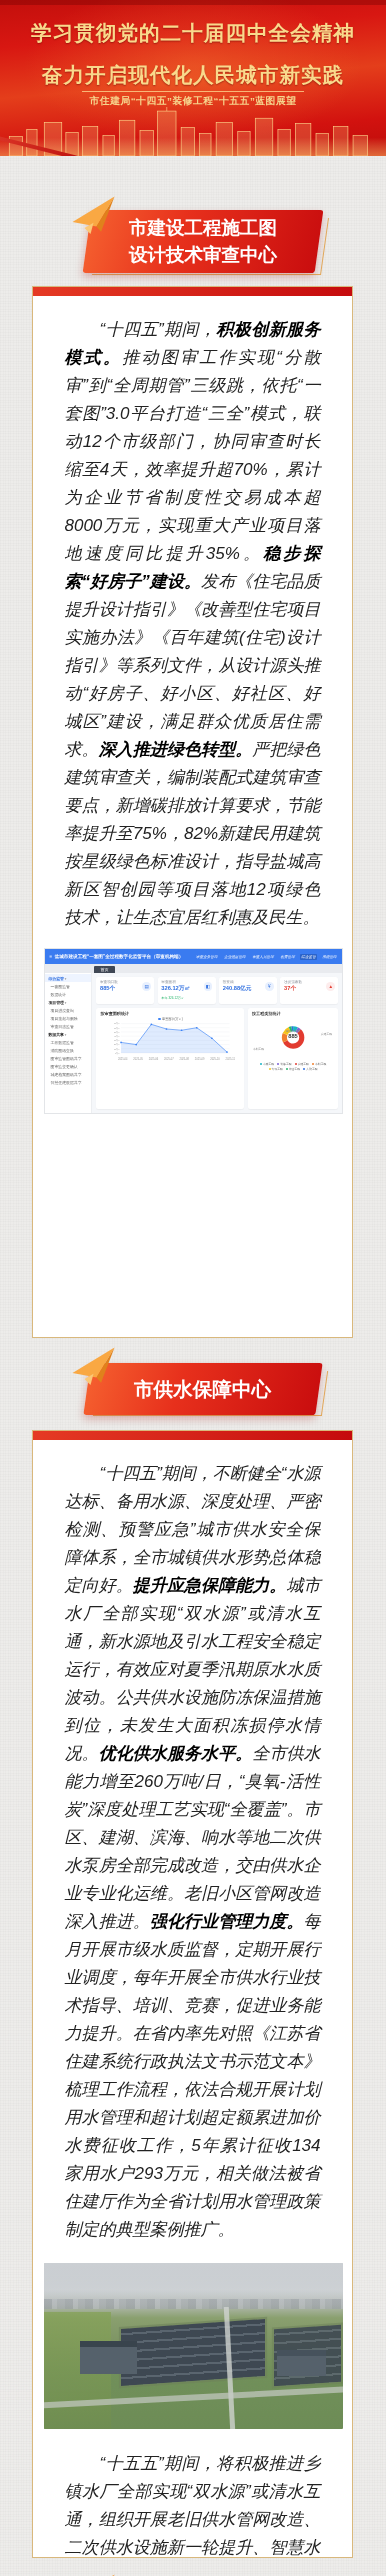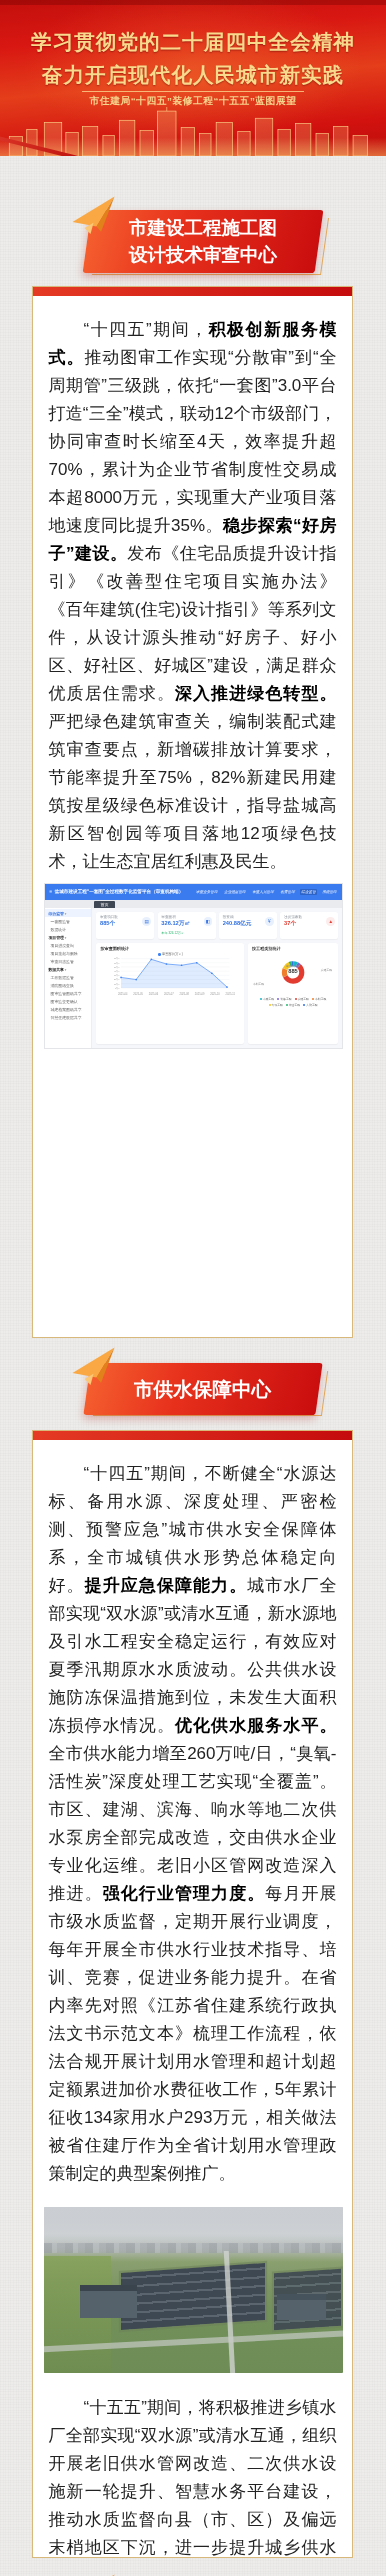--- a/index.html
+++ b/index.html
@@ -10,37 +10,37 @@
                      repeating-linear-gradient(90deg,rgba(0,0,0,.015) 0 1px,transparent 1px 2.6px);
     font-family:"Liberation Sans",sans-serif;}
   
   .hero{position:absolute;top:0;left:0;width:386px;height:156px;overflow:hidden;
     background:linear-gradient(175deg,#c30f0c 0%,#d81712 25%,#e43e1b 52%,#d2120f 80%,#bd0d0a 100%);}
   .hero::before{content:'';position:absolute;inset:0;
     background:radial-gradient(ellipse at 50% 42%,rgba(255,150,60,.30),rgba(255,150,60,0) 62%);}
   .hero::after{content:'';position:absolute;top:0;left:0;right:0;height:5.2px;background:rgba(110,0,0,.35);}
   .hero-title{position:absolute;left:0;width:386px;text-align:center;color:#f9d98c;
     font-weight:bold;font-size:20.6px;letter-spacing:1px;text-shadow:0 1px 1.5px rgba(90,0,0,.45);}
-  .t1{top:28px;text-align:center;} .t2{top:61px;}
+  .t1{top:19px;text-align:center;} .t2{top:61px;}
   .hero-divider{position:absolute;top:91px;left:82px;width:222px;height:0.5px;background:rgba(255,220,150,.75);}
   .hero-sub{position:absolute;top:95px;left:0;width:386px;text-align:center;color:#f6d58d;
     font-weight:bold;font-size:9.8px;letter-spacing:0.5px;}
   .skyline{position:absolute;bottom:0;left:0;width:386px;height:49px;}
   .hero-streak{position:absolute;top:146px;left:-20.6px;width:118px;height:3.6px;background:linear-gradient(90deg,#e0392a,#b90d0b);transform:rotate(14deg);border-radius:1.5px;}
   
   .plane{position:absolute;width:45px;height:45px;z-index:4;}
   .banner-shadow{position:absolute;border-right:1px solid #e3ab5c;border-bottom:1px solid #e3ab5c;transform:skewX(-8deg);z-index:1;background:transparent;}
   .banner{position:absolute;z-index:3;transform:skewX(-8deg);border-radius:3.1px;
     background:linear-gradient(100deg,#f5602f 0%,#e7301c 40%,#c90d0e 100%);
     box-shadow:0 4.1px 8.2px rgba(170,15,10,.28);display:flex;align-items:center;justify-content:center;}
   .banner-text{transform:skewX(8deg);color:#fff;font-weight:bold;text-align:center;line-height:1.45;}
   
   .card{position:absolute;left:32px;width:321px;background:#fff;border:1px solid #d9b87c;overflow:hidden;}
   .card-bar{height:9.3px;background:linear-gradient(90deg,#e53a24,#c50b0d);}
-  .para{margin:0;padding:0 15.5px;font-size:17px;line-height:28px;color:#222;text-align:justify;text-indent:35px;}
+  .para{margin:16px;padding:0 15.5px;font-size:17px;line-height:28px;color:#222;text-align:justify;text-indent:35px;font-style:italic;}
   .para b{color:#000;}
   .p-top{margin-top:19.6px;}
   .wide{width:299px;margin-left:11.3px;}
   
   .dash{margin-top:7.2px;height:166px;background:#fff;border:0.5px solid #e3e5e8;font-family:"Liberation Sans",sans-serif;display:flex;flex-direction:column;}
   .dash-head{height:15.5px;background:#3a7bf0;color:#fff;display:flex;align-items:center;padding:0 4.1px;flex:none;}
   .dash-title{font-size:4.6px;font-weight:bold;white-space:nowrap;}
   .dash-burger{font-size:4.6px;margin-right:2.6px;}
   .dash-menu{margin-left:auto;display:flex;gap:3.6px;}
   .dash-menu .dmi{font-size:3.6px;white-space:nowrap;padding:1px 1.5px;border-radius:1px;}

